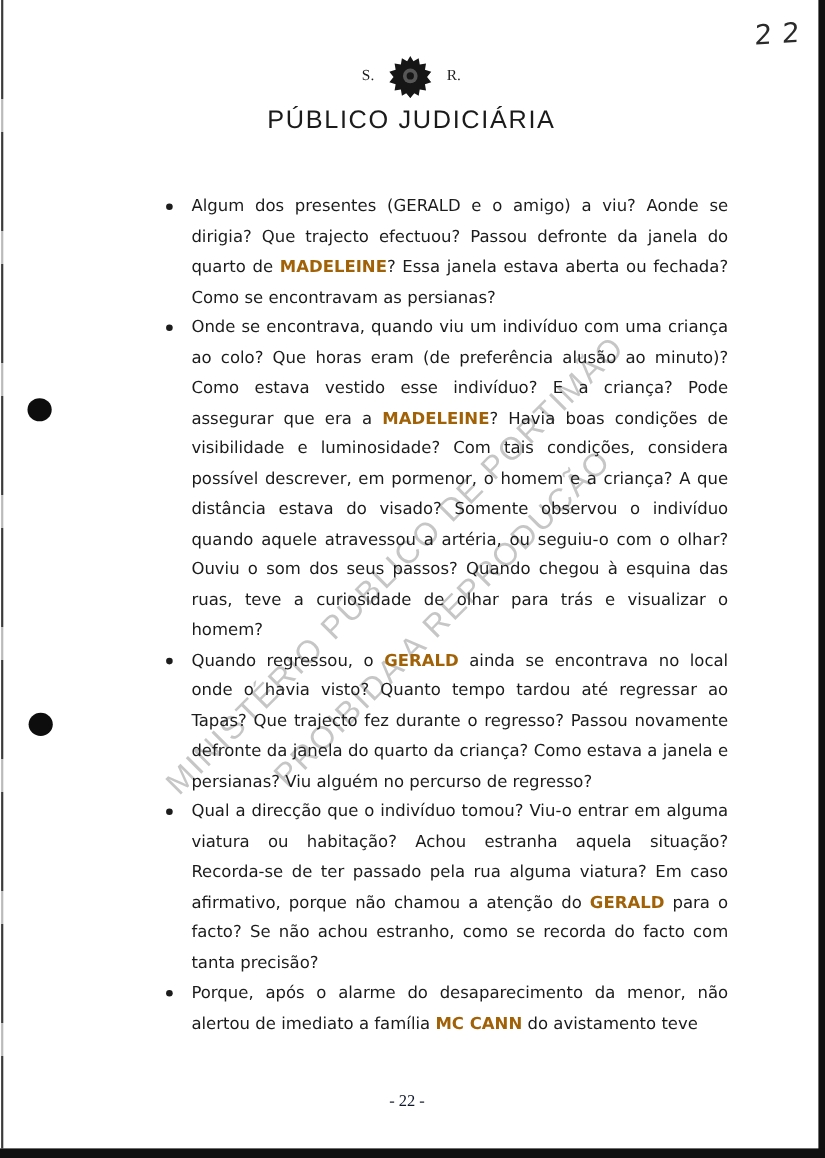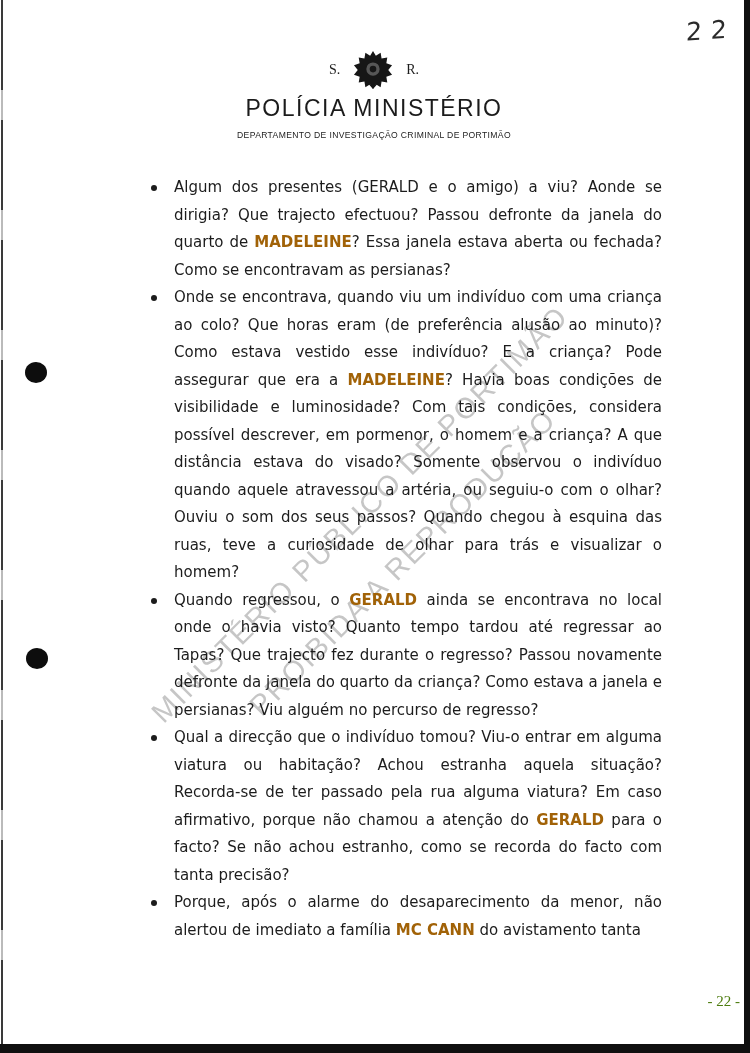--- a/index.html
+++ b/index.html
@@ -55,23 +55,23 @@
   }
   .questions li{position:relative;padding-left:26px;}
   .questions li::before{
     content:"";position:absolute;left:3px;top:11px;
     width:6px;height:6px;border-radius:50%;background:#1c1c1c;
   }
   .questions b{font-weight:bold;color:#a16207;}
   
   .footer{
     position:absolute;z-index:2;left:0;top:993px;width:740px;
-    text-align:right;
+    text-align:center;
     font-family:"Liberation Serif",serif;
-    font-size:15px;color:#4d7c0f;
+    font-size:15px;color:#0f172a;
   }
 </style>
 </head>
 <body>
 
 <div class="page">
 
   <div class="border-left"></div>
   <div class="border-right"></div>
   <div class="border-bottom"></div>
@@ -87,30 +87,29 @@
       <svg width="44" height="40" viewBox="0 0 46 42" aria-hidden="true">
         <g fill="#161616">
           <path d="M23,1 l3,5 5,-3 1,6 6,-1 -1,6 6,2 -4,5 4,5 -6,2 1,6 -6,-1 -1,6 -5,-3 -3,5 -3,-5 -5,3 -1,-6 -6,1 1,-6 -6,-2 4,-5 -4,-5 6,-2 -1,-6 6,1 1,-6 5,3 z"></path>
           <path d="M16,33 q7,7 14,0 l-7,8 z"></path>
         </g>
         <circle cx="23" cy="20" r="7" fill="#ffffff" opacity="0.28"></circle>
         <circle cx="23" cy="20" r="3.5" fill="#161616"></circle>
       </svg>
       <span class="initial">R.</span>
     </div>
-    <div class="police-title">POLÍCIA MINISTÉRIO</div>
-    <div class="department">DEPARTAMENTO DE INVESTIGAÇÃO CRIMINAL DE PORTIMÃO</div>
+    <div class="police-title">PÚBLICO JUDICIÁRIA</div>
   </div>
 
   <div class="watermark wm1">MINISTÉRIO PÚBLICO DE PORTIMÃO</div>
   <div class="watermark wm2">PROIBIDA A REPRODUÇÃO</div>
 
   <ul class="questions">
     <li><span>Algum dos presentes (GERALD e o amigo) a viu? Aonde se dirigia? Que trajecto efectuou? Passou defronte da janela do quarto de </span><b>MADELEINE</b><span>? Essa janela estava aberta ou fechada? Como se encontravam as persianas?</span></li>
     <li><span>Onde se encontrava, quando viu um indivíduo com uma criança ao colo? Que horas eram (de preferência alusão ao minuto)? Como estava vestido esse indivíduo? E a criança? Pode assegurar que era a </span><b>MADELEINE</b><span>? Havia boas condições de visibilidade e luminosidade? Com tais condições, considera possível descrever, em pormenor, o homem e a criança? A que distância estava do visado? Somente observou o indivíduo quando aquele atravessou a artéria, ou seguiu-o com o olhar? Ouviu o som dos seus passos? Quando chegou à esquina das ruas, teve a curiosidade de olhar para trás e visualizar o homem?</span></li>
     <li><span>Quando regressou, o </span><b>GERALD</b><span> ainda se encontrava no local onde o havia visto? Quanto tempo tardou até regressar ao Tapas? Que trajecto fez durante o regresso? Passou novamente defronte da janela do quarto da criança? Como estava a janela e persianas? Viu alguém no percurso de regresso?</span></li>
     <li><span>Qual a direcção que o indivíduo tomou? Viu-o entrar em alguma viatura ou habitação? Achou estranha aquela situação? Recorda-se de ter passado pela rua alguma viatura? Em caso afirmativo, porque não chamou a atenção do </span><b>GERALD</b><span> para o facto? Se não achou estranho, como se recorda do facto com tanta precisão?</span></li>
-    <li><span>Porque, após o alarme do desaparecimento da menor, não alertou de imediato a família </span><b>MC CANN</b><span> do avistamento tanta</span></li>
+    <li><span>Porque, após o alarme do desaparecimento da menor, não alertou de imediato a família </span><b>MC CANN</b><span> do avistamento teve</span></li>
   </ul>
 
   <div class="footer">- 22 -</div>
 
 </div>
 
 </body></html>

